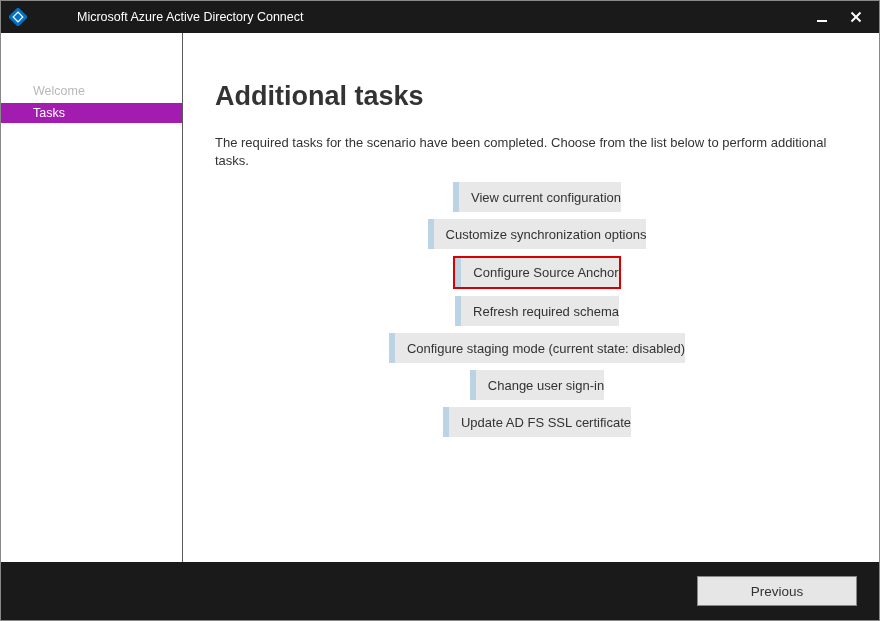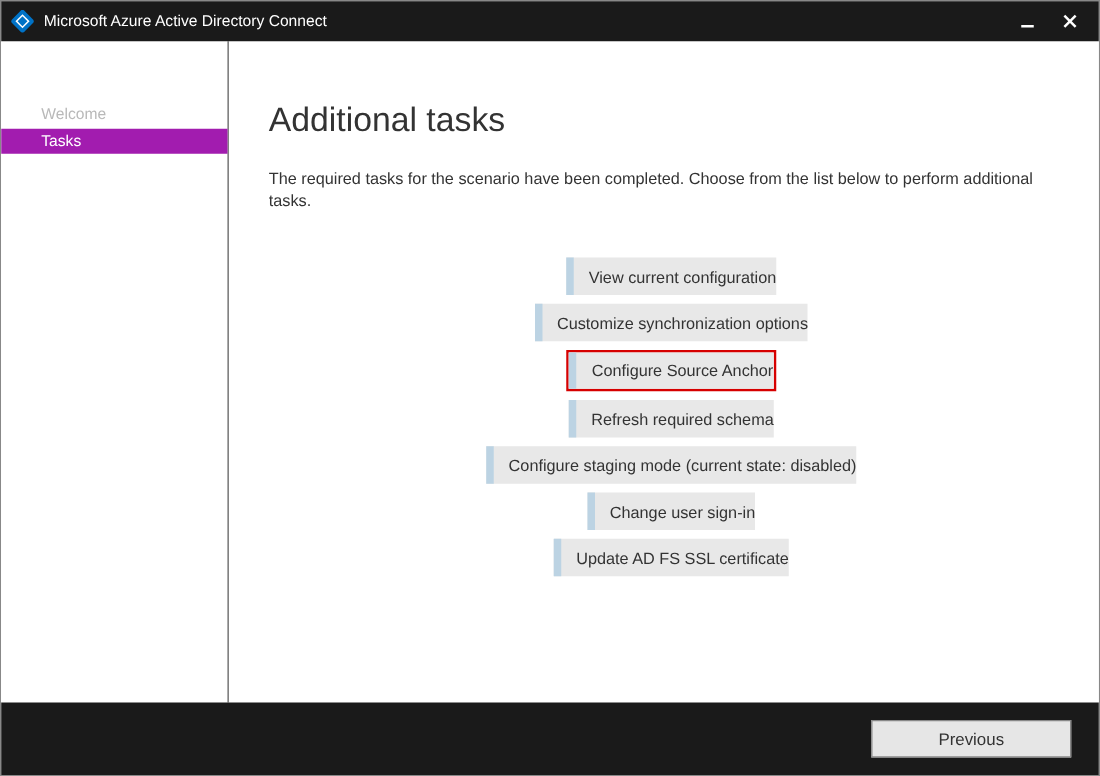--- a/index.html
+++ b/index.html
@@ -25,20 +25,21 @@
     }
     .titlebar {
       height: 32px;
       background: #1a1a1a;
       color: #fff;
       display: flex;
       align-items: center;
       padding: 0 6px 0 8px;
       font-size: 12px;
       position: relative;
+      gap: 42px;
     }
     .titlebar .app-icon {
       width: 18px;
       height: 18px;
       margin-right: 8px;
       display: flex;
       align-items: center;
       justify-content: center;
     }
     .titlebar .title-text {
@@ -86,29 +87,29 @@
       background: #a21caf;
       color: #fff;
     }
     .main {
       flex: 1;
       padding: 48px 20px 0 32px;
       position: relative;
     }
     .main h1 {
       font-size: 27px;
-      font-weight: 400;
+      font-weight: 700;
       color: #333;
       margin-bottom: 22px;
     }
     .intro {
       font-size: 13px;
       color: #333;
       line-height: 1.4;
-      margin-bottom: 36px;
+      margin-bottom: 12px;
       max-width: 640px;
     }
     .task-list {
       display: flex;
       flex-direction: column;
       gap: 7px;
       align-items: center;
     }
     .task-item {
       height: 30px;

